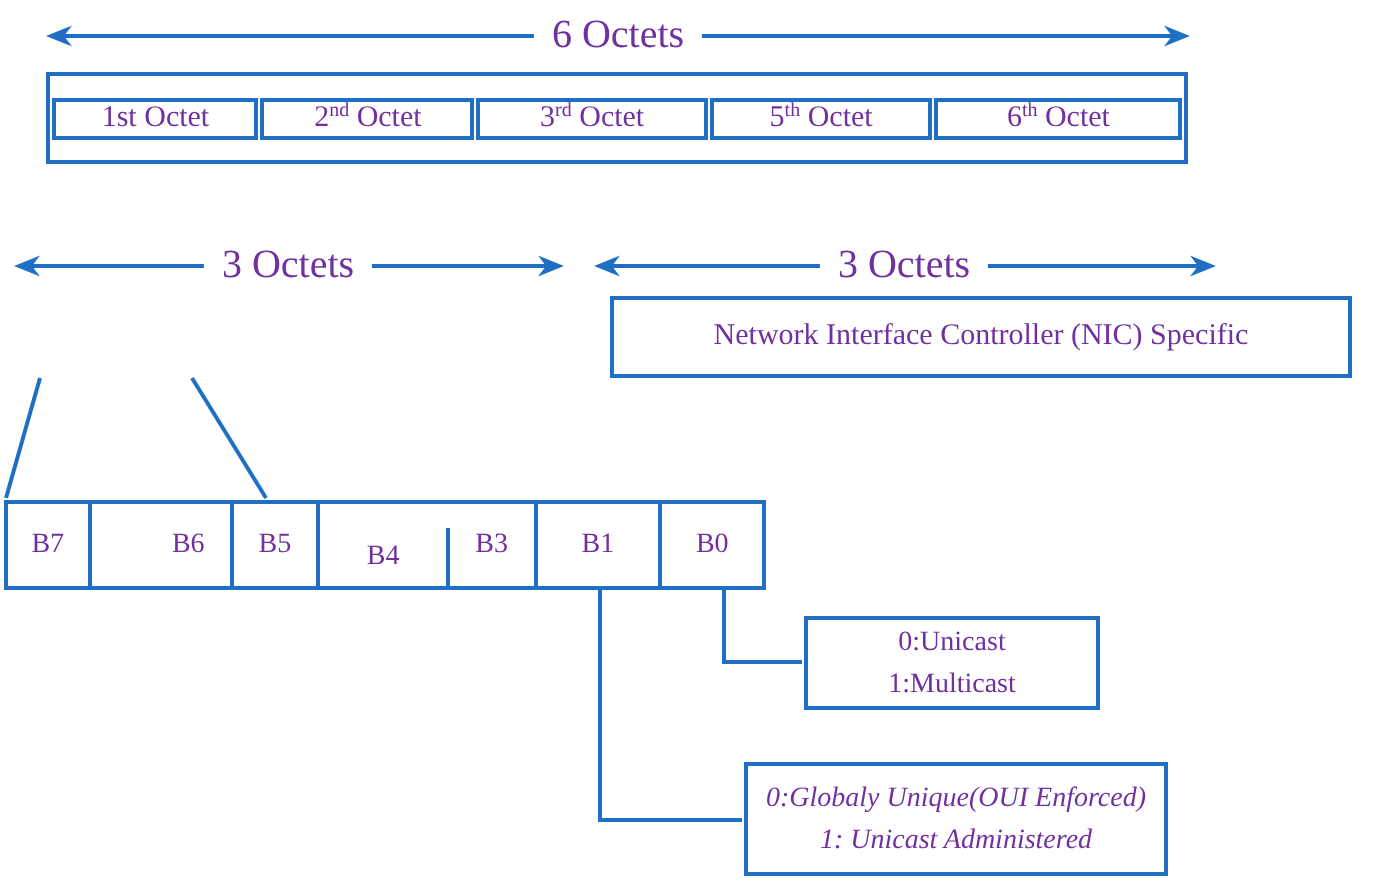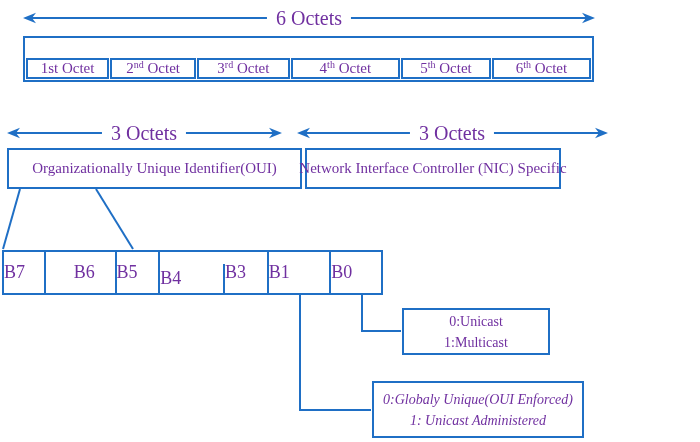--- a/index.html
+++ b/index.html
@@ -24,43 +24,43 @@
 
   .box{
     position:absolute;z-index:2;box-sizing:border-box;
     border:2px solid var(--line);background:var(--bg);
     display:flex;align-items:center;justify-content:center;
   }
 
   
   .octet-row{
     left:23px;top:36px;width:571px;height:46px;
-    display:flex;align-items:flex-end;justify-content:flex-start;
+    display:flex;align-items:center;justify-content:flex-start;
     padding:1px;gap:1px;
   }
   .octet-cell{
     box-sizing:border-box;border:2px solid var(--line);
     display:flex;align-items:center;justify-content:center;
     font-size:15px;white-space:nowrap;
   }
   .ord-sup{font-size:10px;vertical-align:5px;line-height:1;}
 
   
   .oui-box{left:7px;top:148px;width:295px;height:41px;font-size:15px;white-space:nowrap;}
-  .nic-box{left:305px;top:148px;width:256px;height:41px;font-size:15px;white-space:nowrap;justify-content:center;}
+  .nic-box{left:305px;top:148px;width:371px;height:41px;font-size:15px;white-space:nowrap;justify-content:center;}
 
   
   .bit-row{
     left:2px;top:250px;width:381px;height:45px;
     display:flex;align-items:stretch;padding:0;
   }
   .bit-cell{
     box-sizing:border-box;border-right:2px solid var(--line);
-    display:flex;align-items:center;justify-content:flex-start;
-    font-size:18px;
+    display:flex;align-items:center;justify-content:center;
+    font-size:14px;
   }
   .bit-cell:last-child{border-right:none;}
 
   
   .callout{
     flex-direction:column;justify-content:center;
     font-size:14px;line-height:1.5;text-align:center;white-space:nowrap;
   }
   .callout-b0{left:402px;top:308px;width:148px;height:47px;}
   .callout-b1{left:372px;top:381px;width:212px;height:57px;font-style:italic;}
@@ -107,34 +107,28 @@
   <div class="box octet-row">
     <div class="octet-cell" style="flex:84 0 0;">
       <span><span>1st</span><span class="ord-sup"></span><span> Octet</span></span>
     </div>
     <div class="octet-cell" style="flex:87 0 0;">
       <span><span>2</span><span class="ord-sup">nd</span><span> Octet</span></span>
     </div>
     <div class="octet-cell" style="flex:94 0 0;">
       <span><span>3</span><span class="ord-sup">rd</span><span> Octet</span></span>
     </div>
-    <div class="octet-cell" style="flex:112 0 0;">
-      <span><span>4</span><span class="ord-sup">th</span><span> Octet</span></span>
-    </div>
     <div class="octet-cell" style="flex:91 0 0;">
       <span><span>5</span><span class="ord-sup">th</span><span> Octet</span></span>
     </div>
     <div class="octet-cell" style="flex:101 0 0;">
       <span><span>6</span><span class="ord-sup">th</span><span> Octet</span></span>
     </div>
   </div>
 
-  <div class="box oui-box">
-    <span>Organizationally Unique Identifier(OUI)</span>
-  </div>
   <div class="box nic-box">
     <span>Network Interface Controller (NIC) Specific</span>
   </div>
 
   <div class="box bit-row">
     <div class="bit-cell" style="flex:40 0 0;">
         <span>B7</span>
       </div>
     <div class="bit-cell" style="flex:41 0 0;padding-left:28px;">
         <span>B6</span>

